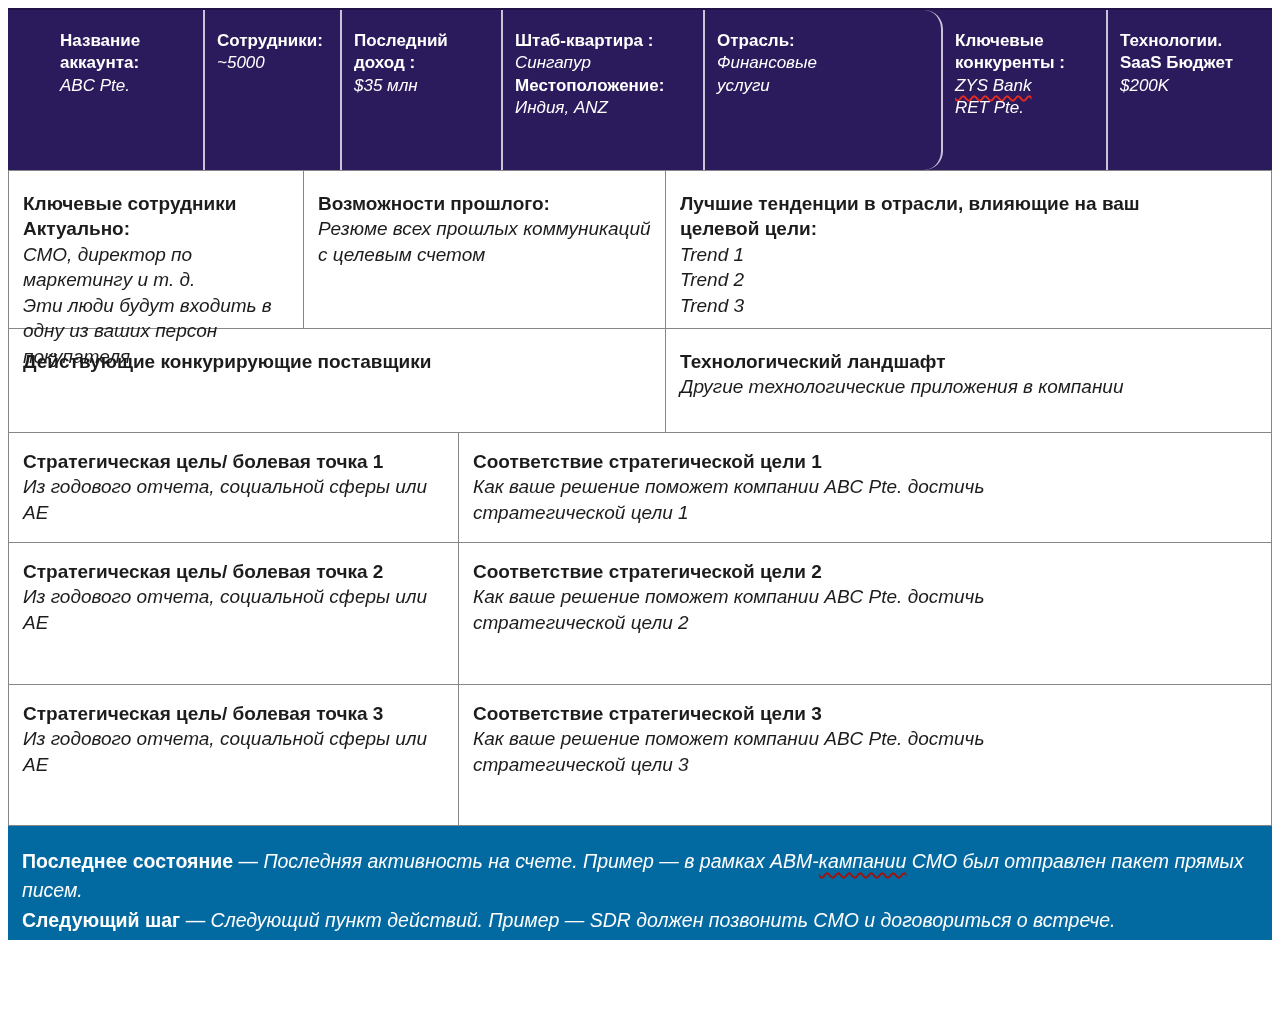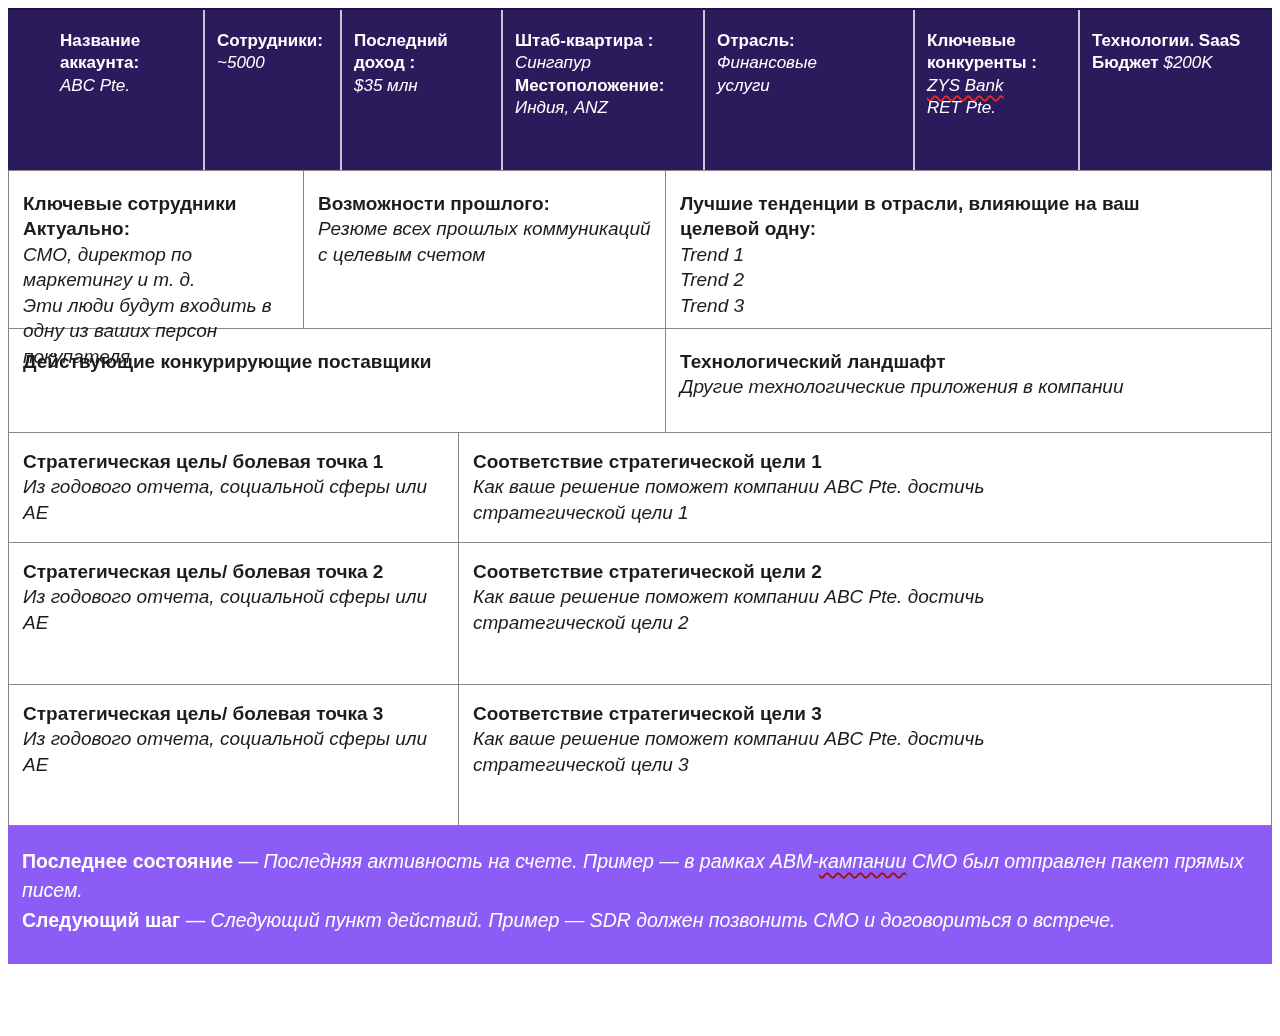--- a/index.html
+++ b/index.html
@@ -28,21 +28,21 @@
     line-height: 1.32;
     border-right: 2px solid #c9c4d8;
     overflow-wrap: break-word;
     word-wrap: break-word;
   }
   .hcell:last-child { border-right: none; }
   .hc1 { width: 157px; }
   .hc2 { width: 137px; }
   .hc3 { width: 161px; }
   .hc4 { width: 202px; }
-  .hc5 { width: 210px; }
+  .hc5 { width: 238px; border-radius: 19px; }
   .hc6 { width: 165px; }
   .hc7 { flex: 1; }
   .hlabel { font-weight: bold; }
   .hvalue { font-style: italic; font-weight: normal; }
   .hplain { font-weight: bold; }
   .block { display: block; }
   .narrow { max-width: 132px; }
 
   
   .body-wrap { border: 1px solid #868686; border-top: 1px solid #868686; }
@@ -72,22 +72,22 @@
   .r-goal1 .gc2, .r-goal2 .gc2, .r-goal3 .gc2 { flex: 1; }
   .r-goal1 .bcell, .r-goal2 .bcell, .r-goal3 .bcell { padding-top: 16px; }
 
   .bh { font-weight: bold; }
   .bi { font-style: italic; }
   .trends-heading { max-width: 540px; }
   .fit-body { max-width: 600px; }
 
   
   .footer {
-    height: 138px;
-    background: #8b5cf6;
+    height: 114px;
+    background: #0369a1;
     color: #ffffff;
     padding: 21px 14px 0 14px;
     font-size: 19.5px;
     line-height: 1.5;
   }
   .fbold { font-weight: bold; font-style: normal; }
   .fital { font-style: italic; }
 
   
   .squiggle-bright {
@@ -154,21 +154,21 @@
       <div class="bcell pc1">
         <span class="bh block">Ключевые сотрудники Актуально:</span>
         <span class="bi block">СМО, директор по маркетингу и т. д.</span>
         <span class="bi block">Эти люди будут входить в одну из ваших персон покупателя</span>
       </div>
       <div class="bcell pc2">
         <span class="bh block">Возможности прошлого:</span>
         <span class="bi block">Резюме всех прошлых коммуникаций с целевым счетом</span>
       </div>
       <div class="bcell pc3">
-        <span class="bh block trends-heading">Лучшие тенденции в отрасли, влияющие на ваш целевой одну:</span>
+        <span class="bh block trends-heading">Лучшие тенденции в отрасли, влияющие на ваш целевой цели:</span>
         <span class="bi block">Trend 1</span>
         <span class="bi block">Trend 2</span>
         <span class="bi block">Trend 3</span>
       </div>
     </div>
 
     <div class="brow r-vendors">
       <div class="bcell vc1">
         <span class="bh block">Действующие конкурирующие поставщики</span>
       </div>

